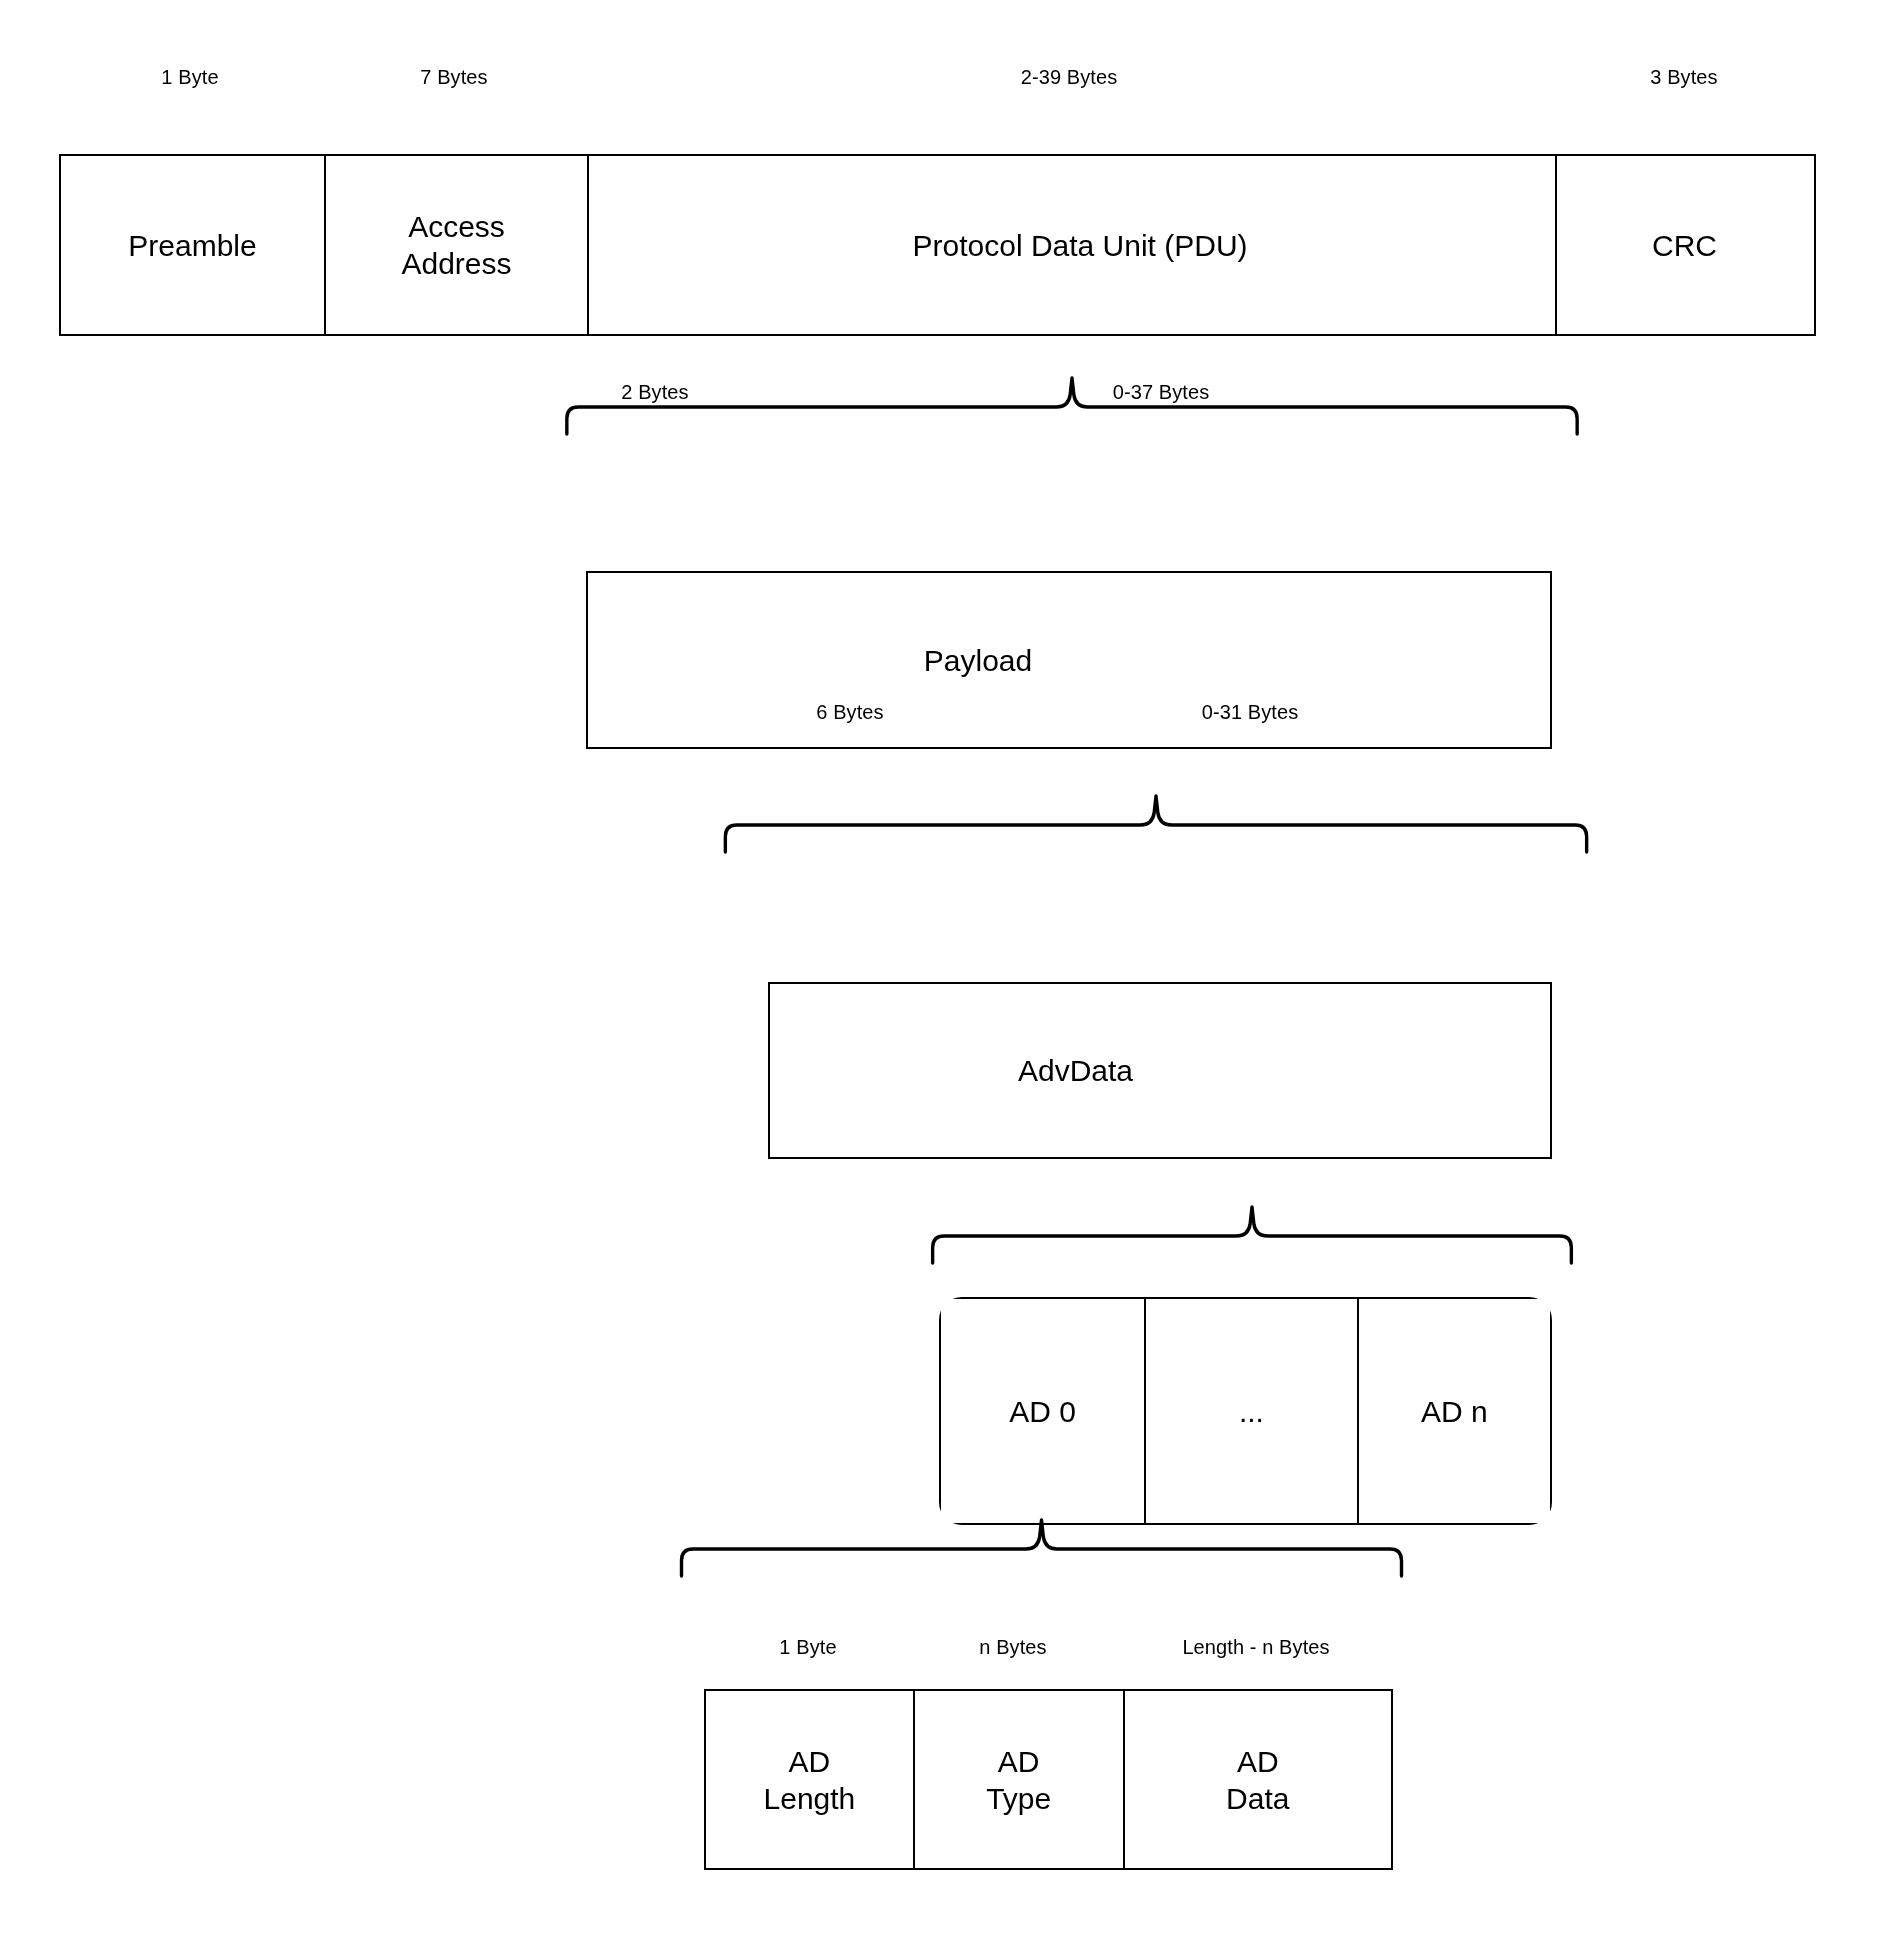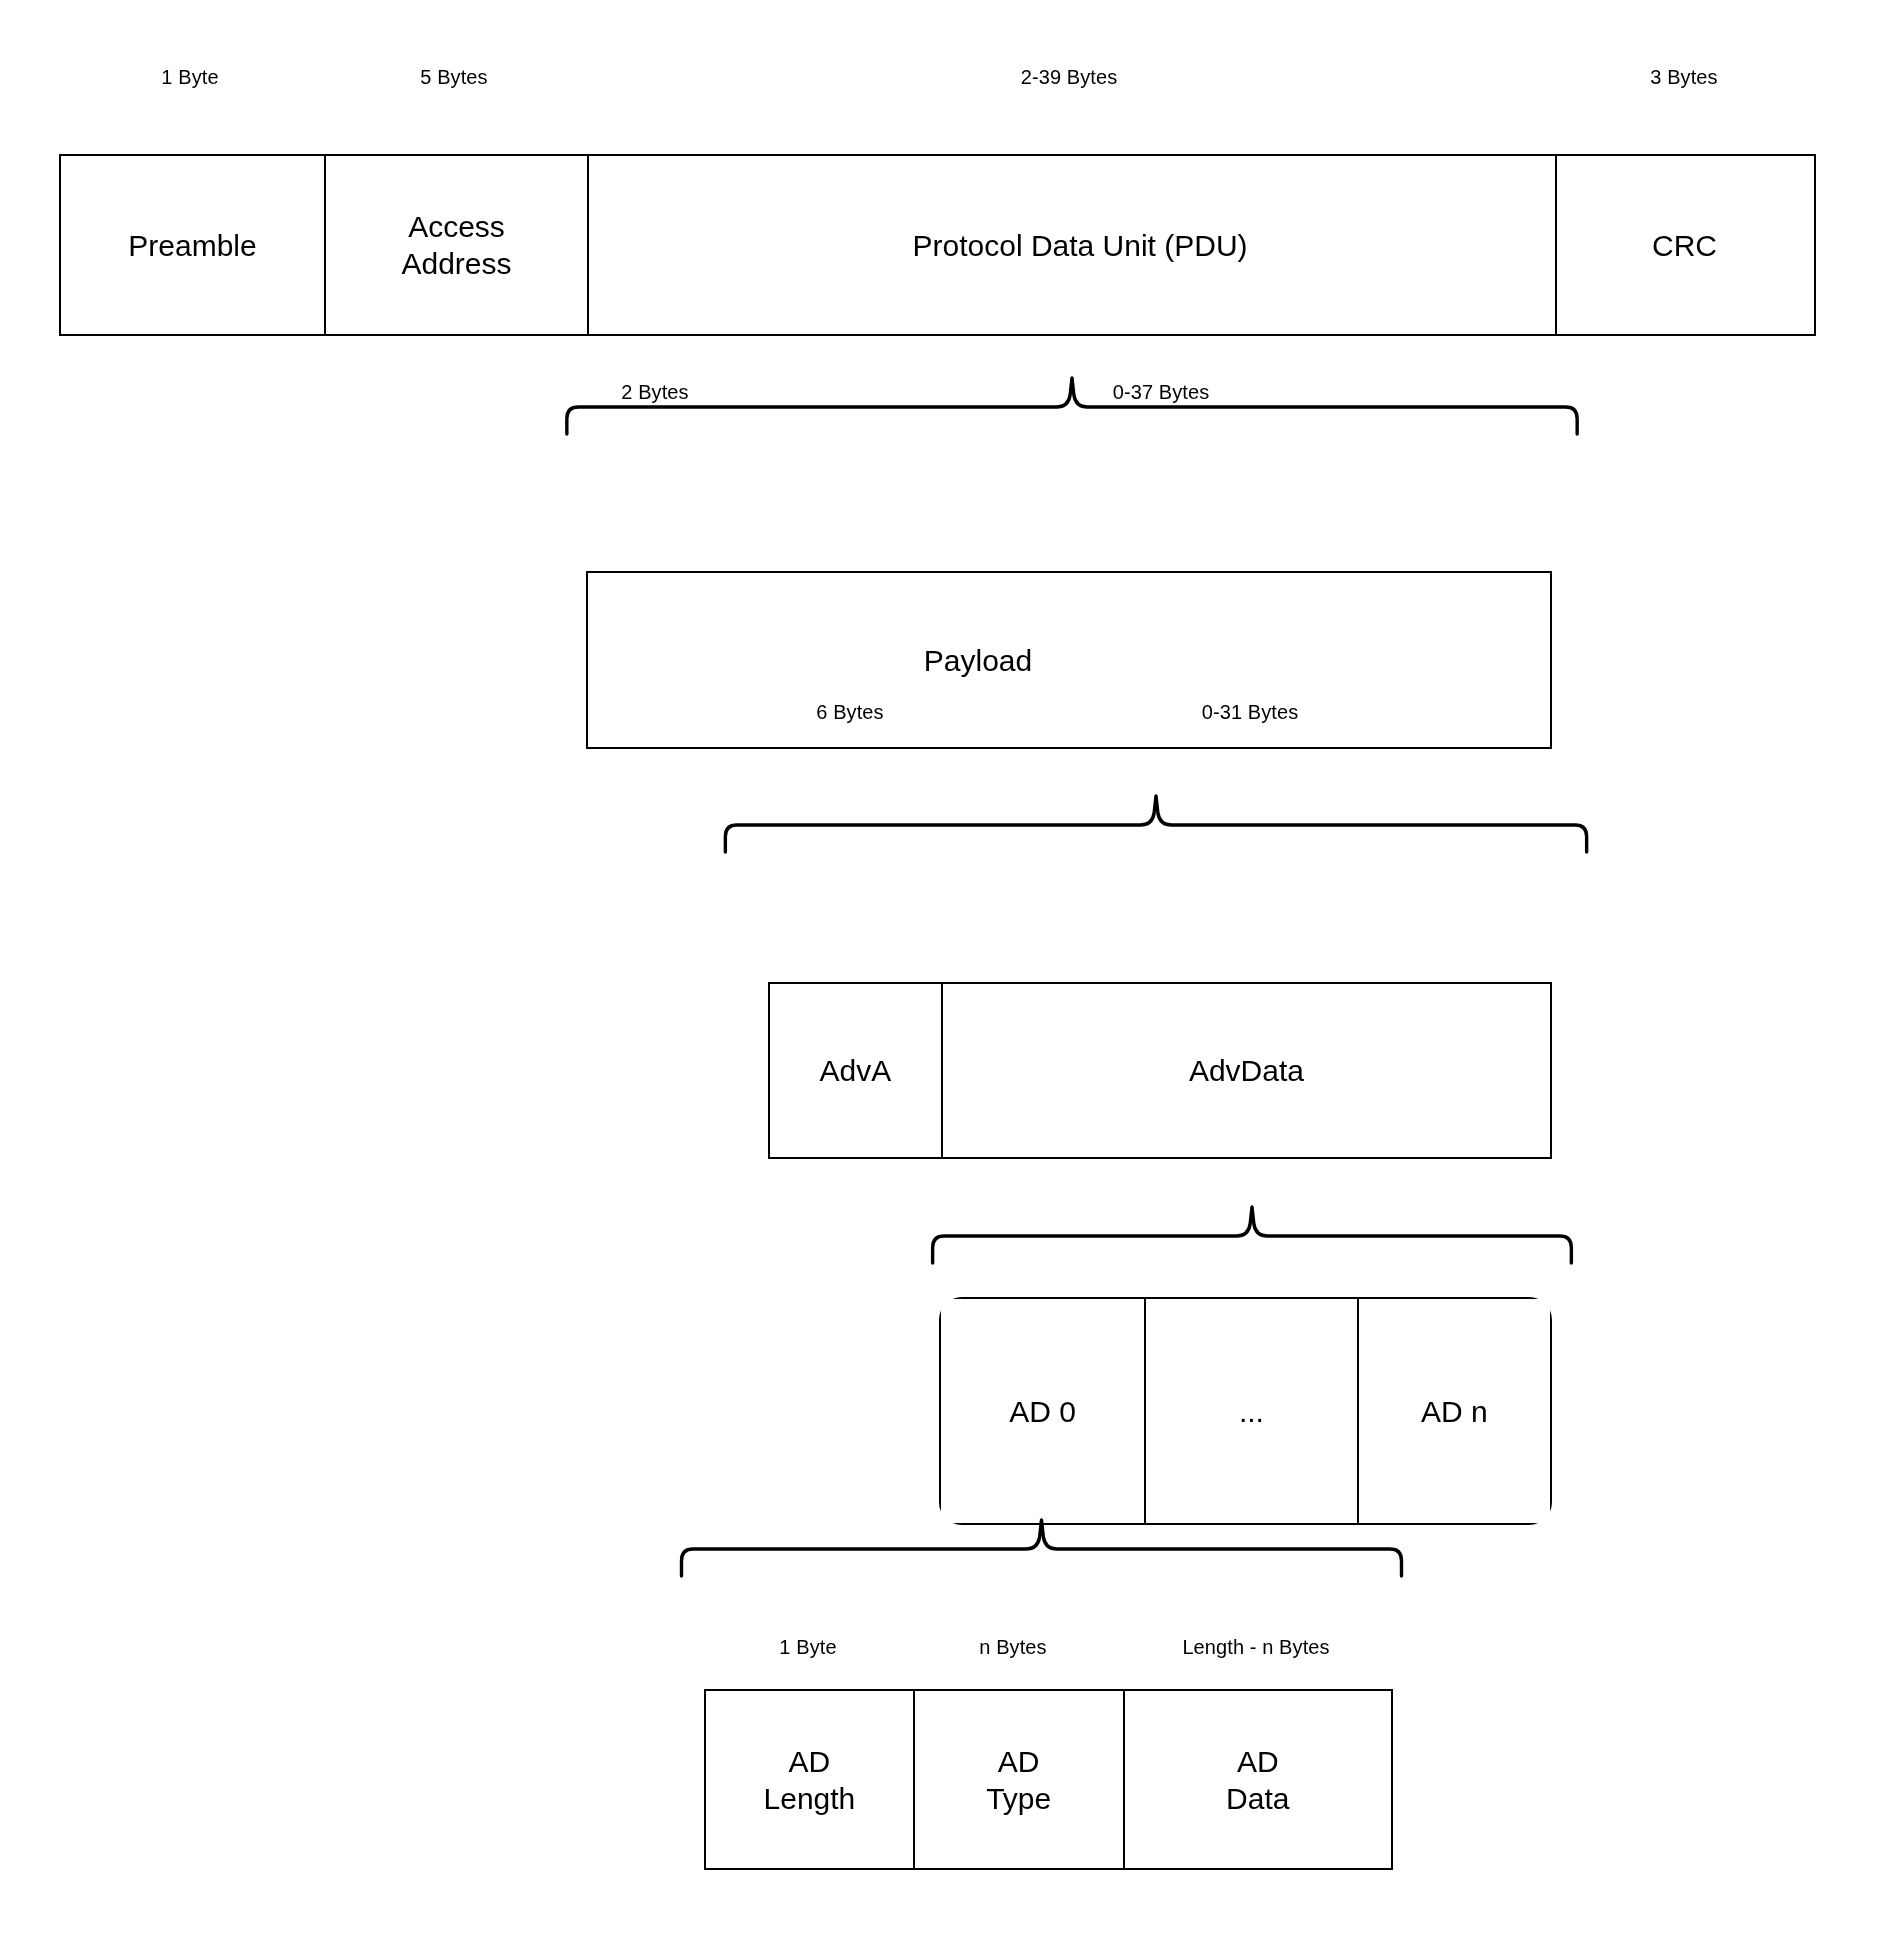--- a/index.html
+++ b/index.html
@@ -64,21 +64,21 @@
     display: block;
     overflow: visible;
   }
 </style>
 </head>
 <body>
 
 <div id="diagram">
 
   <div class="size-label" style="left:190px; top:60px;">1 Byte</div>
-  <div class="size-label" style="left:454px; top:60px;">5 Bytes</div>
+  <div class="size-label" style="left:454px; top:60px;">7 Bytes</div>
   <div class="size-label" style="left:1069px; top:60px;">2-39 Bytes</div>
   <div class="size-label" style="left:1684px; top:60px;">3 Bytes</div>
 
   <div class="field-row" style="left:59px; top:154px; width:1757px; height:182px;">
     <div class="field-cell" style="width:265px;">Preamble</div>
     <div class="field-cell" style="width:263px;">Access
 Address</div>
     <div class="field-cell" style="width:968px;padding-left:20px;">Protocol Data Unit (PDU)</div>
     <div class="field-cell" style="width:255px;">CRC</div>
   </div>
@@ -99,21 +99,20 @@
   <div class="brace" style="left:720px; top:794px; width:872px; height:60px;">
     <svg width="872" height="60" viewBox="0 0 894 62" fill="none" xmlns="http://www.w3.org/2000/svg">
       <path d="M2 60 L2 44 Q2 32 14 32 L431 32 Q443 32 445 20 L447 2 L449 20 Q451 32 463 32 L880 32 Q892 32 892 44 L892 60" stroke="#000000" stroke-width="3.5" fill="none" stroke-linecap="round" stroke-linejoin="round"></path>
     </svg>
   </div>
 
   <div class="size-label" style="left:850px; top:695px;">6 Bytes</div>
   <div class="size-label" style="left:1250px; top:695px;">0-31 Bytes</div>
 
   <div class="field-row" style="left:768px; top:982px; width:784px; height:177px;">
-    <div class="field-cell" style="width:174px;">AdvA</div>
     <div class="field-cell" style="width:611px;">AdvData</div>
   </div>
 
   <div class="brace" style="left:928px; top:1205px; width:648px; height:60px;">
     <svg width="648" height="60" viewBox="0 0 664 62" fill="none" xmlns="http://www.w3.org/2000/svg">
       <path d="M2 60 L2 44 Q2 32 14 32 L316 32 Q328 32 330 20 L332 2 L334 20 Q336 32 348 32 L650 32 Q662 32 662 44 L662 60" stroke="#000000" stroke-width="3.5" fill="none" stroke-linecap="round" stroke-linejoin="round"></path>
     </svg>
   </div>
 
   <div class="field-row" style="left:939px; top:1297px; width:613px; height:228px;border-radius:23px;">

